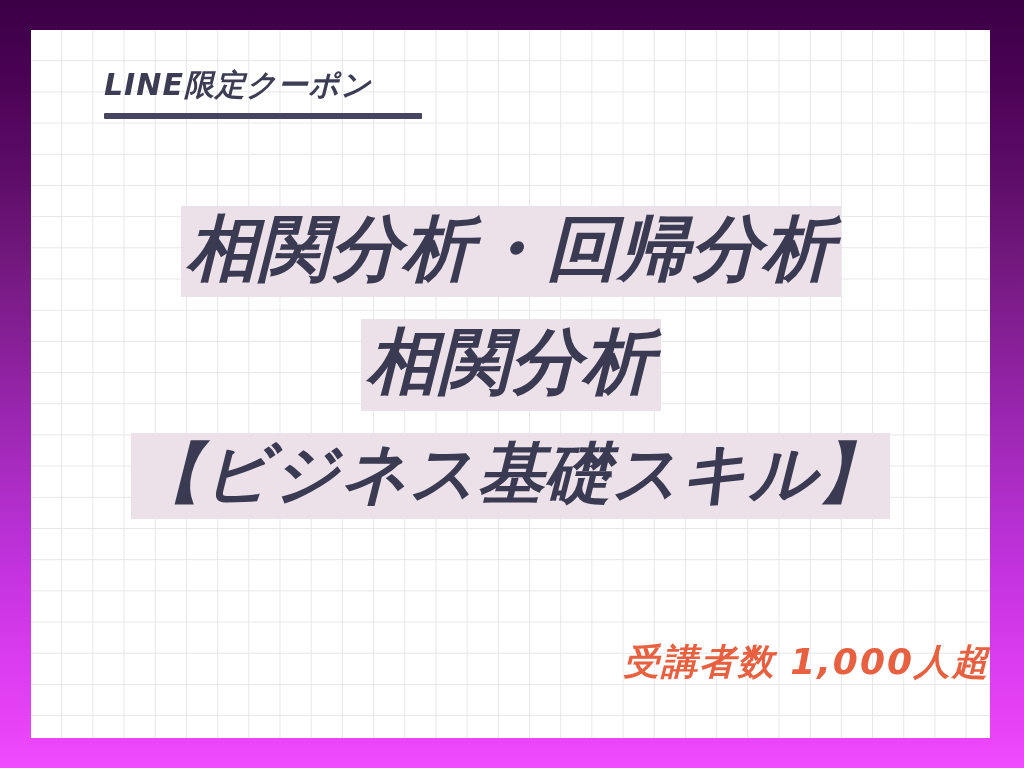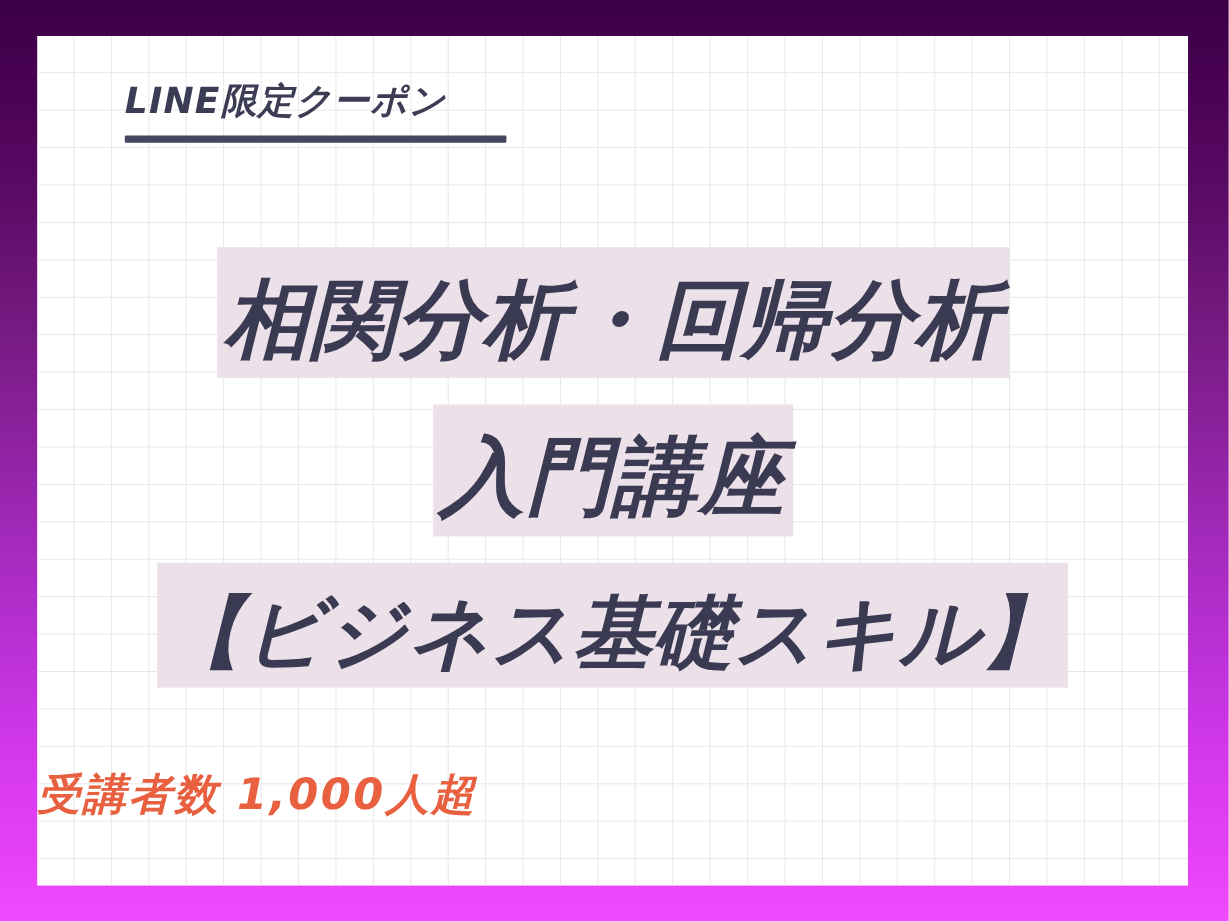--- a/index.html
+++ b/index.html
@@ -86,35 +86,35 @@
   }
   .title-line:last-child { margin-bottom: 12px; }
 
   .hl {
     display: inline-block;
     background: #ece0e9;
     color: #3a3a52;
     font-size: 70px;
     font-weight: 700;
     letter-spacing: 2px;
-    padding: 25px 6px 12px 6px;
+    padding: 7px 6px 12px 6px;
     line-height: 1.02;
     white-space: nowrap;
   }
 
   .hl.line1 { font-size: 71px; letter-spacing: 1px; }
   .hl.line2 { font-size: 71px; letter-spacing: 1px; }
   .hl.line3 { font-size: 66px; letter-spacing: 1px; }
 
   .footnote {
     position: absolute;
     left: 0;
     top: 608px;
     width: 959px;
-    text-align: left;
+    text-align: right;
     font-size: 36px;
     font-weight: 700;
     color: #e8603f;
     letter-spacing: 2px;
     white-space: nowrap;
   }
 </style>
 </head>
 <body>
 
@@ -127,21 +127,21 @@
       <div class="eyebrow-rule"></div>
     </div>
 
     <div class="title-block">
 
       <div class="title-line">
         <span class="hl line1">相関分析・回帰分析</span>
       </div>
 
       <div class="title-line">
-        <span class="hl line2">入門講座</span>
+        <span class="hl line2">相関分析</span>
       </div>
 
       <div class="title-line">
         <span class="hl line3">【ビジネス基礎スキル】</span>
       </div>
 
     </div>
 
     <div class="footnote">受講者数 1,000人超</div>
 

